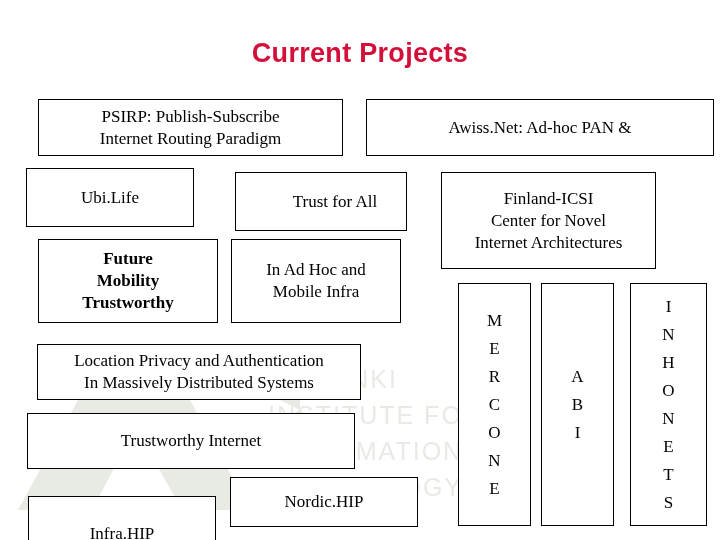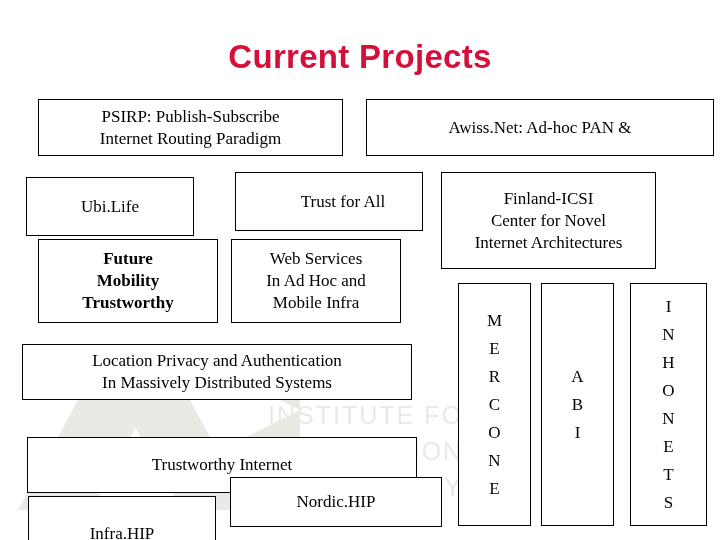--- a/index.html
+++ b/index.html
@@ -42,21 +42,21 @@
 
   
   #page-title {
     position: absolute;
     left: 0;
     top: 38px;
     width: 720px;
     text-align: center;
     font-family: "Liberation Sans", "DejaVu Sans", sans-serif;
     font-weight: bold;
-    font-size: 33px;
+    font-size: 27px;
     letter-spacing: 0.3px;
     z-index: 3;
   }
 
   
   .box {
     position: absolute;
     box-sizing: border-box;
     border: 1.6px solid #000000;
     background: #ffffff;
@@ -89,32 +89,32 @@
   .vbox .ch {
     display: block;
     line-height: 28px;
     text-align: center;
   }
 
   
   #box-psirp        { left: 38px;  top: 99px;  width: 305px; height: 57px; }
   #box-awissnet     { left: 366px; top: 99px;  width: 348px; height: 57px; }
 
-  #box-ubilife      { left: 26px;  top: 177px; width: 168px; height: 59px; }
-  #box-trust-all    { left: 235px; top: 172px; width: 188px; height: 59px; padding-left: 28px; }
+  #box-ubilife      { left: 26px;  top: 168px; width: 168px; height: 59px; }
+  #box-trust-all    { left: 235px; top: 172px; width: 172px; height: 59px; padding-left: 28px; }
   #box-finland      { left: 441px; top: 172px; width: 215px; height: 97px; }
 
   #box-future-mob   { left: 38px;  top: 239px; width: 180px; height: 84px; font-weight: bold; }
   #box-web-services { left: 231px; top: 239px; width: 170px; height: 84px; }
 
-  #box-location     { left: 22px;  top: 344px; width: 390px; height: 56px; }
-  #box-trustworthy  { left: 27px;  top: 437px; width: 390px; height: 56px; }
+  #box-location     { left: 37px;  top: 344px; width: 324px; height: 56px; }
+  #box-trustworthy  { left: 27px;  top: 413px; width: 328px; height: 56px; }
 
   #box-infrahip     { left: 28px;  top: 496px; width: 188px; height: 50px; justify-content: flex-end; }
-  #box-nordichip    { left: 230px; top: 477px; width: 212px; height: 50px; }
+  #box-nordichip    { left: 230px; top: 477px; width: 188px; height: 50px; }
 
   #vbox-mercone     { left: 458px; top: 283px; width: 73px;  height: 243px; }
   #vbox-abi         { left: 541px; top: 283px; width: 73px;  height: 243px; }
   #vbox-inhonets    { left: 630px; top: 283px; width: 77px;  height: 243px; }
 </style>
 </head>
 <body>
 
 <div id="slide" style="background: rgb(255, 255, 255);">
 
@@ -157,21 +157,20 @@
     <span class="ln">Internet Architectures</span>
   </div>
 
   <div class="box" id="box-future-mob">
     <span class="ln">Future</span>
     <span class="ln">Mobility</span>
     <span class="ln">Trustworthy</span>
   </div>
 
   <div class="box" id="box-web-services">
-    <span class="ln">Web Services</span>
     <span class="ln">In Ad Hoc and</span>
     <span class="ln">Mobile Infra</span>
   </div>
 
   <div class="box" id="box-location">
     <span class="ln">Location Privacy and Authentication</span>
     <span class="ln">In Massively Distributed Systems</span>
   </div>
 
   <div class="box" id="box-trustworthy">

